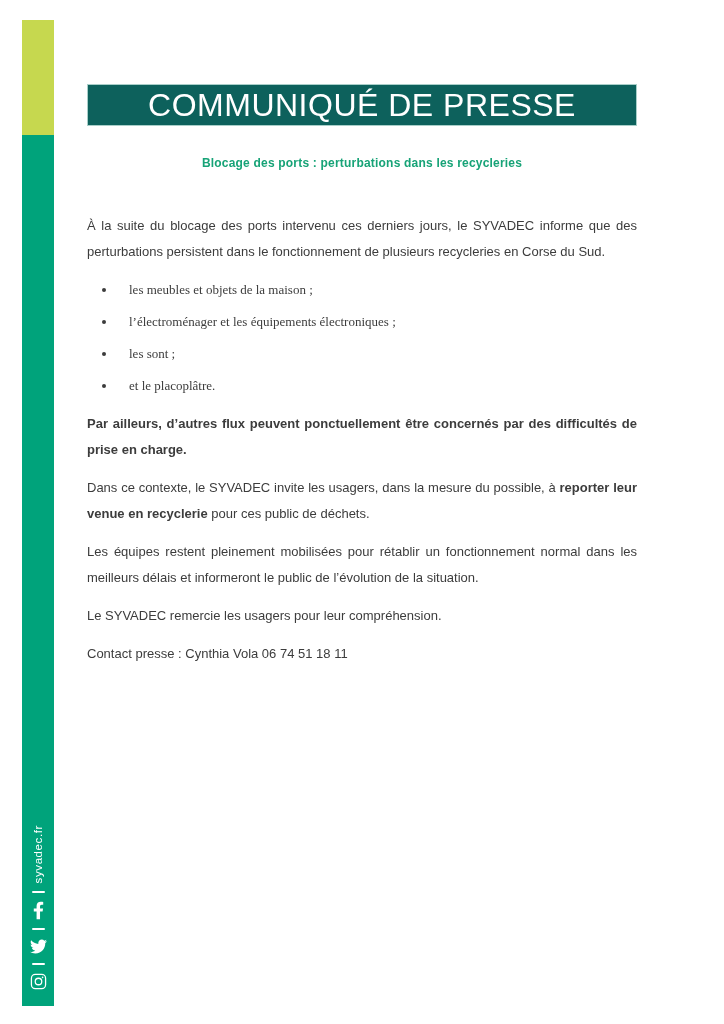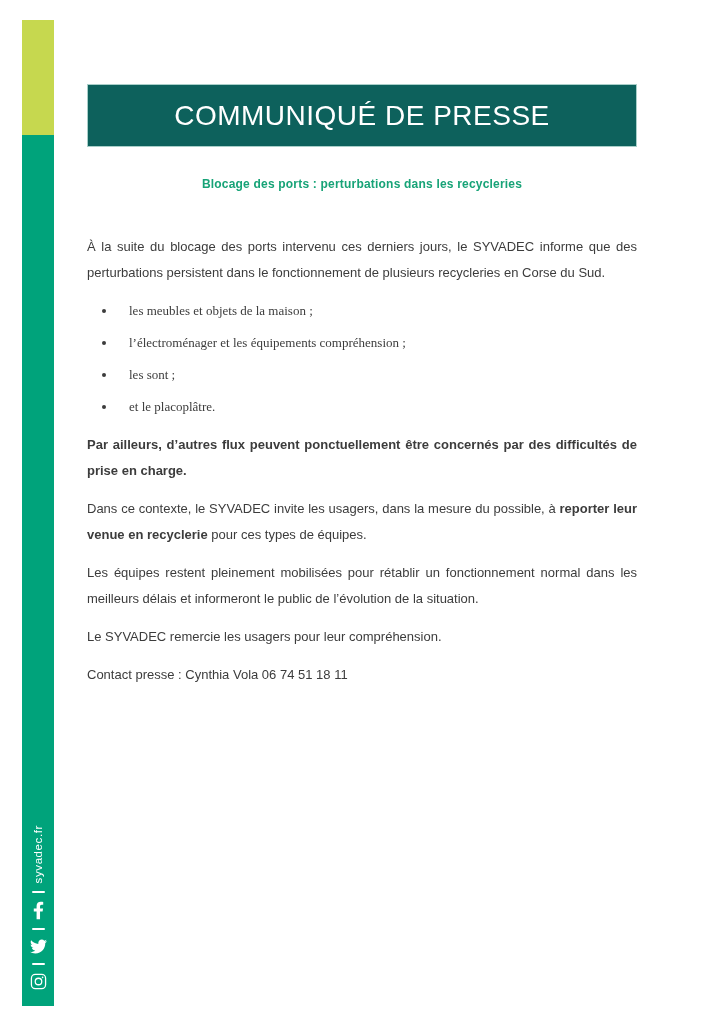--- a/index.html
+++ b/index.html
@@ -42,26 +42,26 @@
   }
   .sep{
     width:13px;height:2px;background:#ffffff;border-radius:1px;
   }
   .social svg{display:block;}
   
   .content{
     position:absolute;left:87px;top:84px;width:550px;
   }
   .banner{
-    height:63px;
+    height:42px;
     background:var(--banner-teal);
     border:1px solid #a9cfc9;
     color:var(--banner-text);
     display:flex;align-items:center;justify-content:center;
-    font-size:28px;
+    font-size:32px;
     letter-spacing:0.5px;
     font-weight:500;
   }
   .title{
     margin-top:30px;
     text-align:center;
     color:var(--title-green);
     font-size:12px;
     font-weight:bold;
     letter-spacing:0.2px;
@@ -120,23 +120,23 @@
 
 <div class="content">
   <div class="banner">
     <span>COMMUNIQUÉ DE PRESSE</span>
   </div>
   <h1 class="title">Blocage des ports : perturbations dans les recycleries</h1>
   <div class="doc-body" id="doc-body">
       <p><span>À la suite du blocage des ports intervenu ces derniers jours, le SYVADEC informe que des perturbations persistent dans le fonctionnement de plusieurs recycleries en Corse du Sud.</span></p>
       <ul>
         <li>les meubles et objets de la maison ;</li>
-        <li>l’électroménager et les équipements compréhension ;</li>
+        <li>l’électroménager et les équipements électroniques ;</li>
         <li>les sont ;</li>
         <li>et le placoplâtre.</li>
       </ul>
       <p><strong>Par ailleurs, d’autres flux peuvent ponctuellement être concernés par des difficultés de prise en charge.</strong></p>
-      <p><span>Dans ce contexte, le SYVADEC invite les usagers, dans la mesure du possible, à </span><strong>reporter leur venue en recyclerie</strong><span> pour ces types de équipes.</span></p>
+      <p><span>Dans ce contexte, le SYVADEC invite les usagers, dans la mesure du possible, à </span><strong>reporter leur venue en recyclerie</strong><span> pour ces public de déchets.</span></p>
       <p><span>Les équipes restent pleinement mobilisées pour rétablir un fonctionnement normal dans les meilleurs délais et informeront le public de l’évolution de la situation.</span></p>
       <p class="single"><span>Le SYVADEC remercie les usagers pour leur compréhension.</span></p>
       <p class="single"><span>Contact presse : Cynthia Vola 06 74 51 18 11</span></p>
     </div>
 </div>
 
 </body></html>

